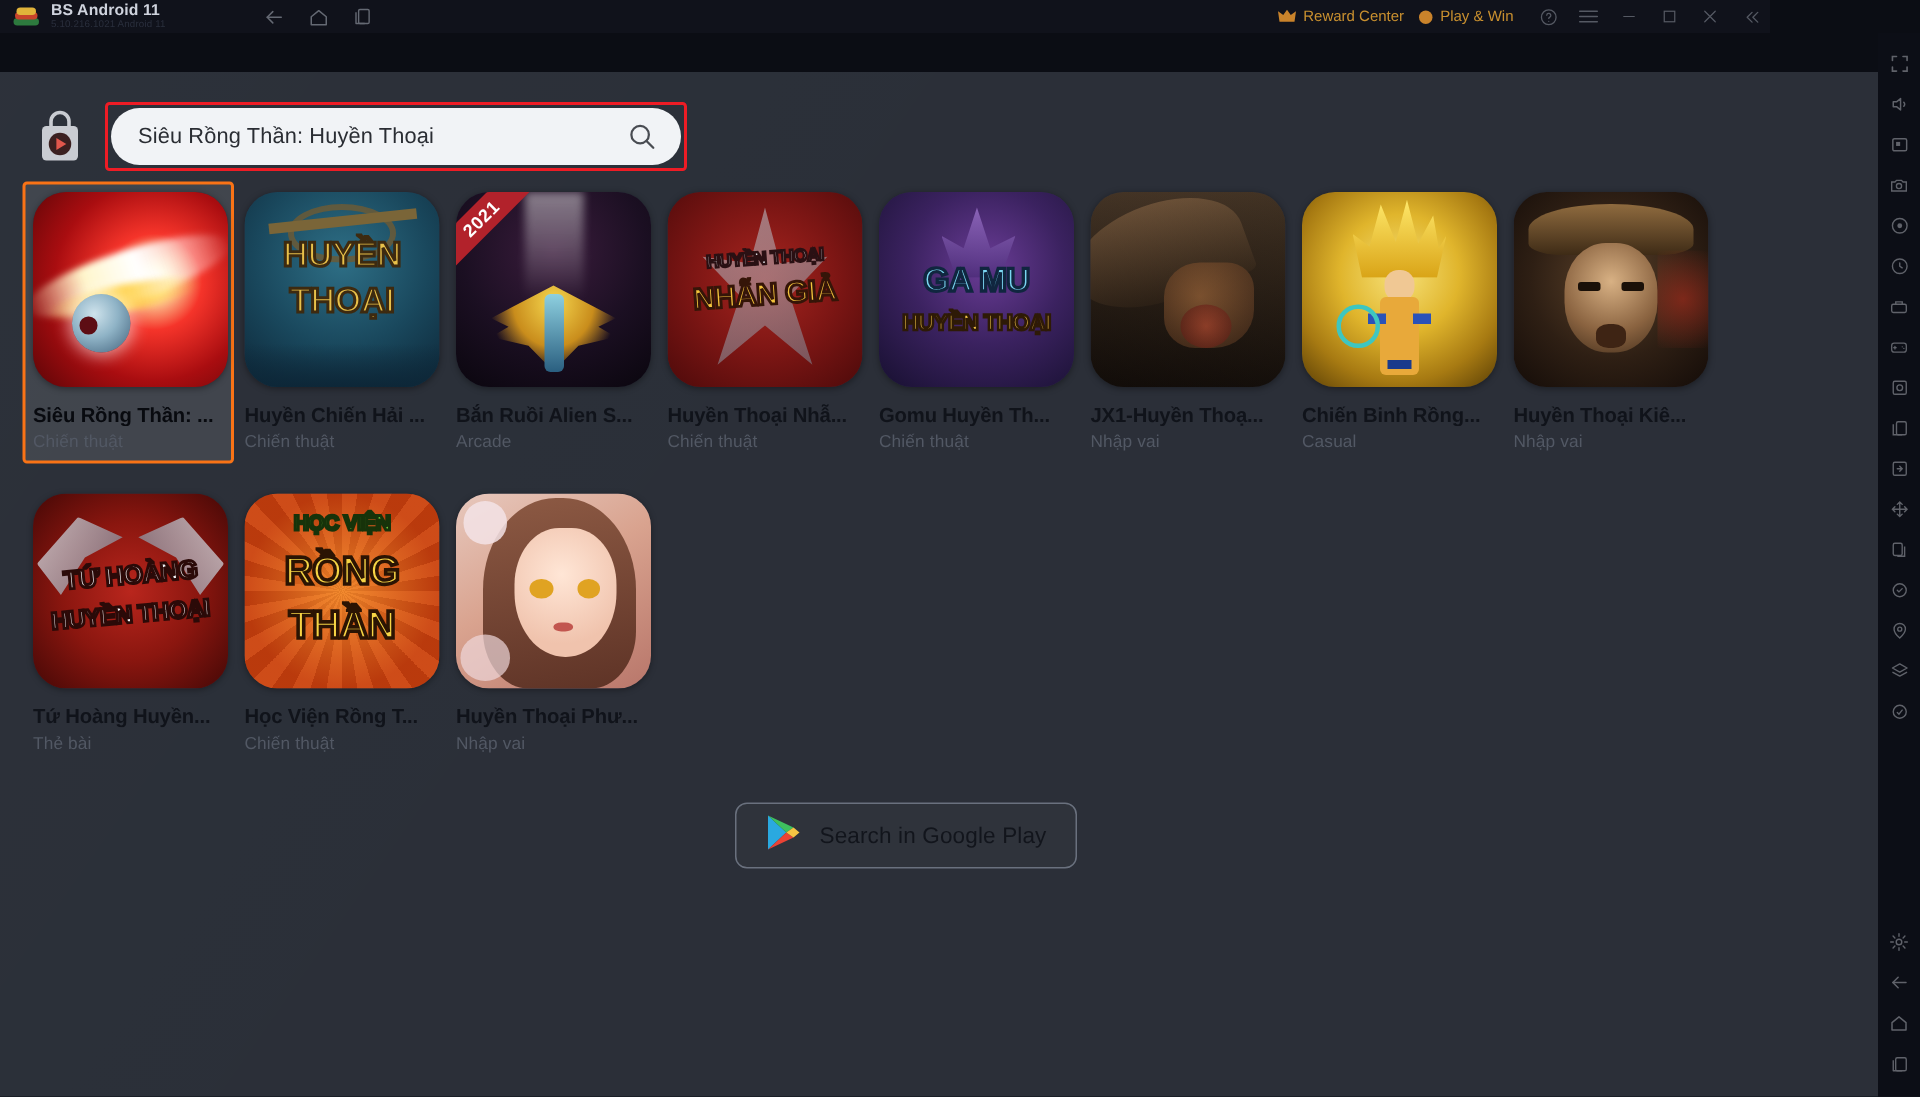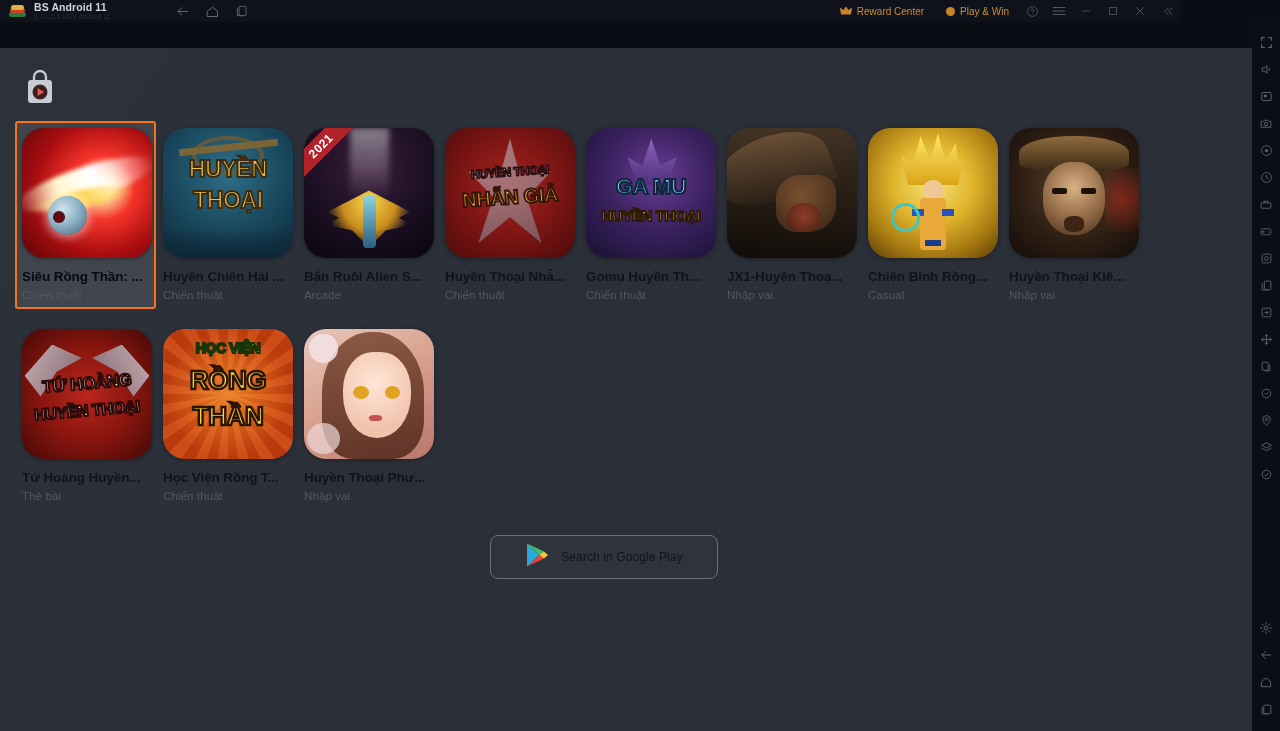--- a/index.html
+++ b/index.html
@@ -22,21 +22,21 @@
   .tb-logo .l2 { position:absolute; left:2px; top:5px; width:15px; height:5px; border-radius:3px; background:#c7432b; }
   .tb-logo .l3 { position:absolute; left:3px; top:2px; width:13px; height:5px; border-radius:3px; background:#e0b33a; }
   .tb-titlewrap { display:flex; flex-direction:column; justify-content:center; line-height:1; width:130px; }
   .tb-title { font-size: 10.5px; color: #cfd3dd; font-weight: 600; letter-spacing: .1px; }
   .tb-sub { font-size: 6.5px; color: #2a2f3d; margin-top: 2px; letter-spacing: .1px; }
   .tb-navgroup { display:flex; align-items:center; gap: 14px; margin-left: 10px; }
   .tb-ico { width: 16px; height: 16px; display:flex; align-items:center; justify-content:center; opacity:.55; }
   .tb-ico svg { display:block; }
   .tb-spacer { flex: 1; }
   .tb-right { display:flex; align-items:center; gap: 10px; padding-right: 2px; }
-  .tb-pill { display:flex; align-items:center; gap: 5px; font-size: 10px; color:#c9902f; white-space:nowrap;margin-left:12px; }
+  .tb-pill { display:flex; align-items:center; gap: 5px; font-size: 10px; color:#c9902f; white-space:nowrap; }
   .tb-pill .dot { width:9px; height:9px; border-radius:50%; background:#c9832b; display:block; }
   .tb-win { display:flex; align-items:center; gap: 13px; margin-left: 6px; }
   .tb-win .w { width:14px; height:14px; display:flex; align-items:center; justify-content:center; opacity:.5; }
 
   
   .statusbar {
     position: absolute; top: 22px; left: 0; width: 1252px; height: 26px;
     background: #0b0c12; display:flex; align-items:center; padding-left: 8px; gap: 10px; z-index: 30;
   }
   .sb-time { font-size: 13px; color: #e4e6ea; font-weight: 400; letter-spacing:.2px; }
@@ -91,21 +91,21 @@
   .ico .lbl { position:absolute; left:0; right:0; text-align:center; font-weight:800;
               letter-spacing:-.4px; line-height:.95; text-transform:uppercase; }
 
   
   .gpbtn {
     position: absolute; top: 487px; left: 490px; width: 228px; height: 44px;
     border: 1px solid #6a717e; border-radius: 8px; display:flex; align-items:center;
     justify-content:center; gap: 12px; z-index: 5; cursor:pointer;
     background: rgba(255,255,255,.02);
   }
-  .gpbtn .t { font-size: 12px; color: #12151c; font-weight: 500; letter-spacing: .1px; }
+  .gpbtn .t { font-size: 15px; color: #12151c; font-weight: 500; letter-spacing: .1px; }
 
   
   .sidebar {
     position:absolute; top: 22px; right: 0; width: 28px; height: 709px;
     background: #0c0e16; display:flex; flex-direction:column; align-items:center; z-index: 35;
     padding-top: 8px;
   }
   .sb-item { width: 22px; height: 24px; display:flex; align-items:center; justify-content:center;
              margin-bottom: 3px; opacity: .40; cursor:pointer; }
   .sb-item svg { display:block; }
@@ -199,20 +199,31 @@
 
     <div class="searchrow">
       <span class="bag-icon">
         <svg width="36" height="38" viewBox="0 0 36 38">
           <path d="M9 12h18a3 3 0 013 3v17a3 3 0 01-3 3H9a3 3 0 01-3-3V15a3 3 0 013-3z" fill="#c9ccd2"></path>
           <path d="M12 13V9a6 6 0 1112 0v4" fill="none" stroke="#c9ccd2" stroke-width="2.4"></path>
           <circle cx="18" cy="24" r="7.5" fill="#3b2020"></circle>
           <path d="M15.6 20l6.6 4-6.6 4z" fill="#e2574c"></path>
         </svg>
       </span>
+      <div class="searchbox-hl">
+        <div class="searchbox">
+          <span class="txt">Siêu Rồng Thần: Huyền Thoại</span>
+          <span class="mag">
+            <svg width="20" height="20" viewBox="0 0 24 24" fill="none" stroke="#2c2f36" stroke-width="1.8" stroke-linecap="round">
+                <circle cx="10.5" cy="10.5" r="7"></circle>
+                <path d="M15.6 15.6L21 21"></path>
+              </svg>
+          </span>
+        </div>
+      </div>
     </div>
 
     <div class="grid">
 
       <div class="card selected">
         <div class="thumb">
           <div class="ico" style="background:radial-gradient(circle at 62% 46%, #ffffff 0%, #ffe9a8 9%, #f5342a 30%, #a90d10 62%, #5b0507 100%);">
             <div style="position:absolute;left:-6%;top:30%;width:110%;height:26%;transform:rotate(-18deg);
                  background:linear-gradient(90deg,rgba(255,255,255,0) 0%,#fff6cc 30%,#ffffff 55%,rgba(255,255,255,0) 100%);
                  filter:blur(2px);border-radius:50%;"></div>

